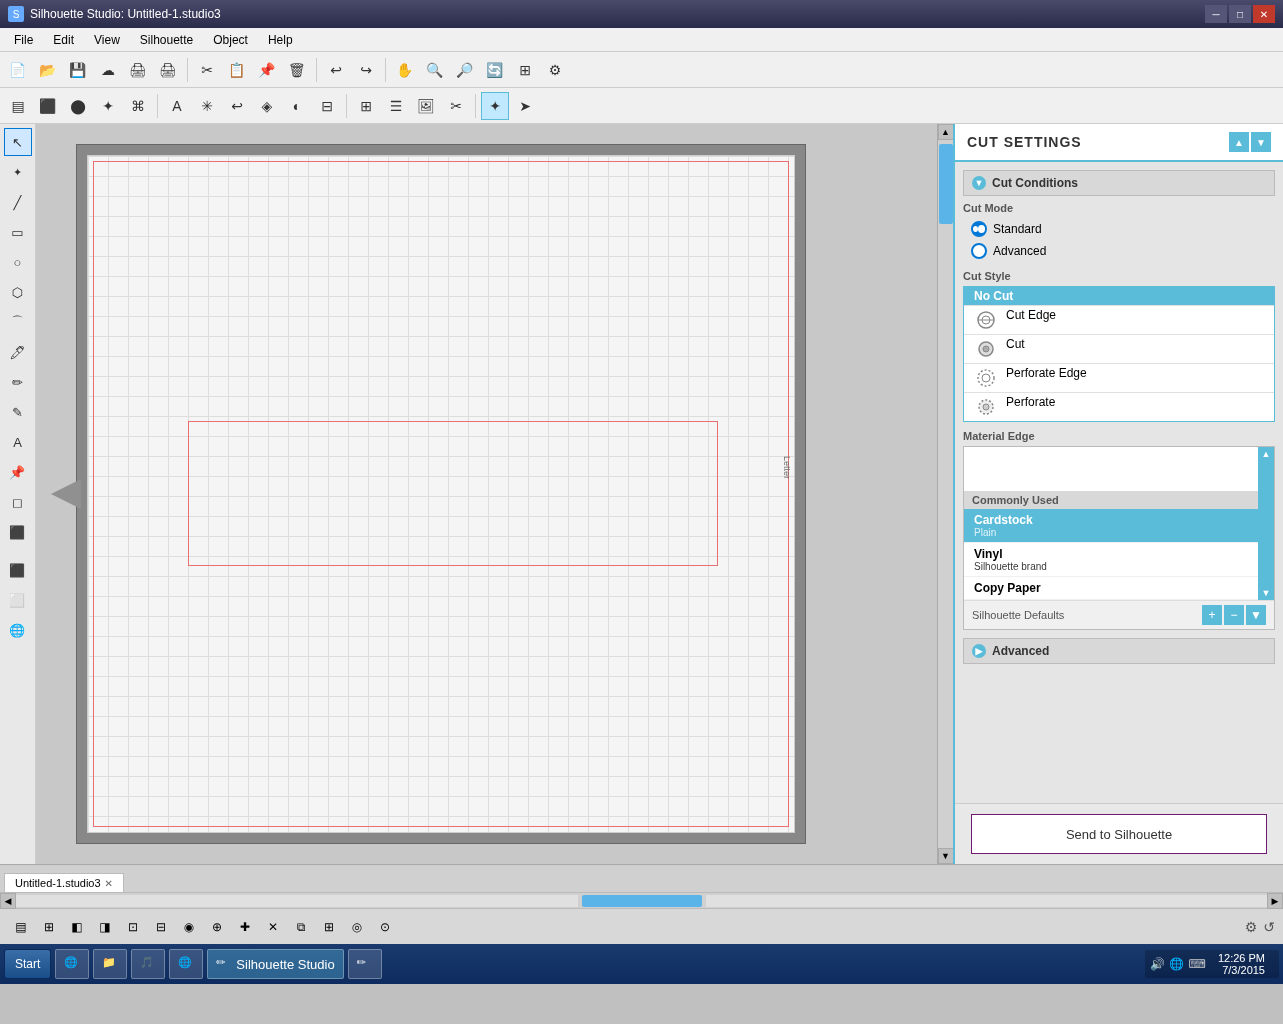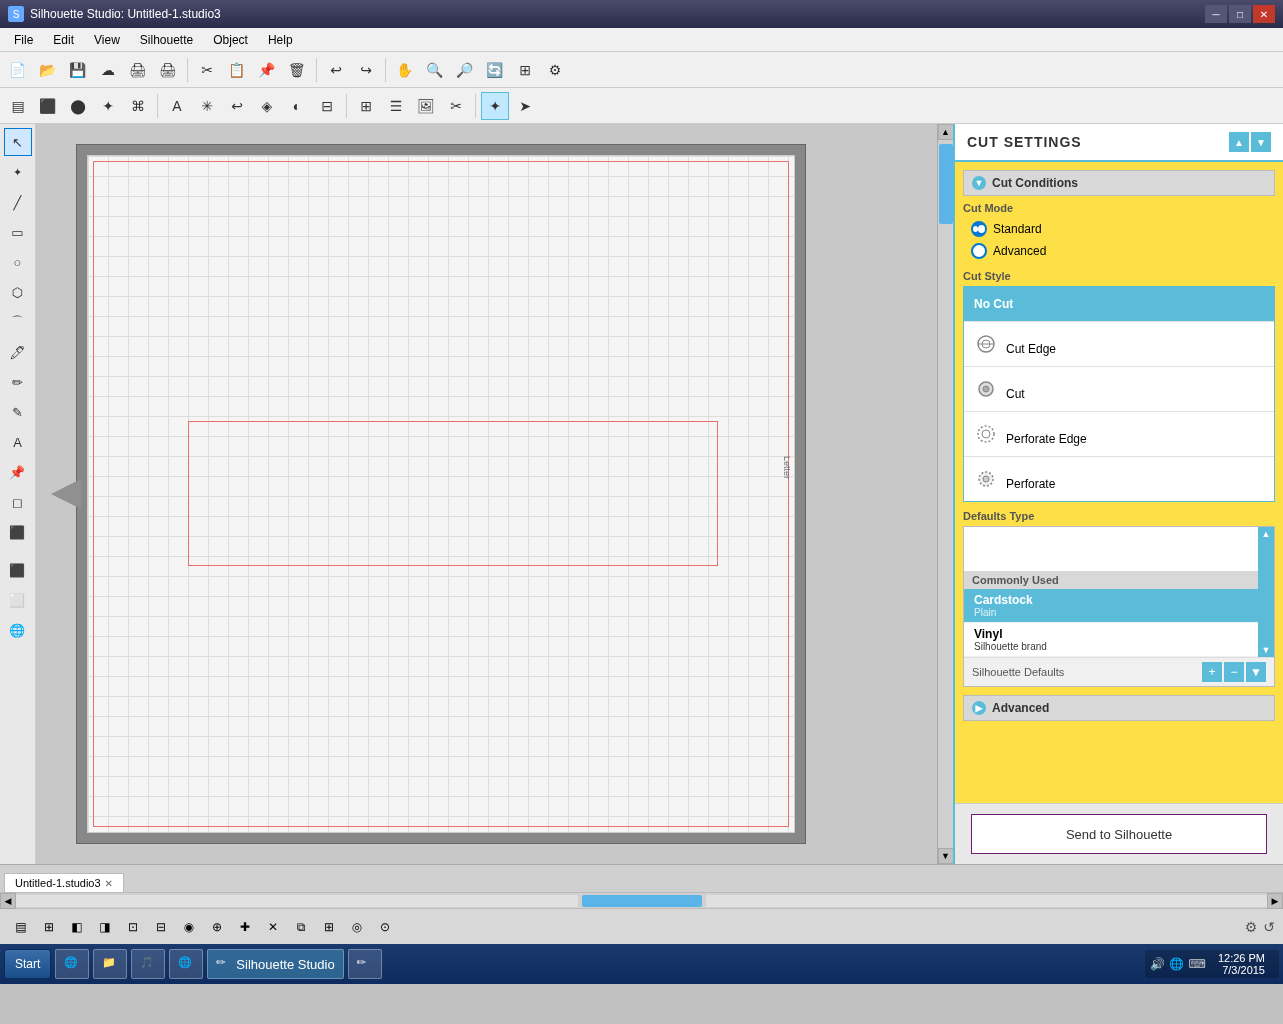--- a/index.html
+++ b/index.html
@@ -148,21 +148,21 @@
       transform: translateY(-50%);
       width: 30px; height: 30px;
       background: #909090;
       clip-path: polygon(100% 0%, 0% 50%, 100% 100%);
       cursor: pointer;
     }
 
     
     #right-panel {
       width: 330px;
-      background: #fde047;
+      background: #e5e5e5;
       border-left: 2px solid #5abcd8;
       display: flex;
       flex-direction: column;
     }
     #panel-header {
       background: white;
       border-bottom: 2px solid #5abcd8;
       padding: 8px 12px;
       display: flex;
       align-items: center;
@@ -230,22 +230,22 @@
     }
     .radio-circle.checked { background: #0078d7; }
     .radio-circle.checked::after { background: white; }
 
     
     .cut-style-box {
       border: 1px solid #5abcd8;
       margin-bottom: 8px;
     }
     .cut-style-item {
-      display: flex; align-items: flex-end; gap: 8px;
-      padding: 10px 10px;
+      display: flex; align-items: flex-start; gap: 8px;
+      padding: 2px 10px;
       cursor: pointer;
       border-bottom: 1px solid #e0e0e0;
       background: white;
     }
     .cut-style-item:last-child { border-bottom: none; }
     .cut-style-item.no-cut { background: #5abcd8; color: white; font-weight: bold; }
 
     .cut-icon {
       width: 24px; height: 24px;
       display: flex; align-items: center; justify-content: center;
@@ -635,33 +635,36 @@
           <div class="cut-icon">
             <svg viewBox="0 0 20 20">
               <circle cx="10" cy="10" r="7" fill="#eee" stroke="#888" stroke-dasharray="2,2" stroke-width="1.5"></circle>
               <circle cx="10" cy="10" r="3" fill="#ccc" stroke="#888" stroke-width="1"></circle>
             </svg>
           </div>
           <span>Perforate</span>
         </div>
       </div>
 
-      <div class="sub-label">Defaults Type</div>
+      <div class="sub-label">Material Edge</div>
       <div class="material-box">
         <div style="display:flex;">
           <div style="flex:1;margin-top:44px;">
             <div class="material-group-header">Commonly Used</div>
             <div class="material-scroll">
               <div class="material-item selected">
                 <div class="mat-name">Cardstock</div>
                 <div class="mat-sub">Plain</div>
               </div>
               <div class="material-item">
                 <div class="mat-name">Vinyl</div>
                 <div class="mat-sub">Silhouette brand</div>
+              </div>
+              <div class="material-item">
+                <div class="mat-name">Copy Paper</div>
               </div>
             </div>
           </div>
           <div style="width:16px; background:#5abcd8; display:flex; flex-direction:column; align-items:center; justify-content:space-between; padding:2px 0;">
             <span style="color:white;font-size:9px;cursor:pointer;">▲</span>
             <span style="color:white;font-size:9px;cursor:pointer;">▼</span>
           </div>
         </div>
         <div class="material-controls">
           <span class="mat-ctrl-label">Silhouette Defaults</span>

